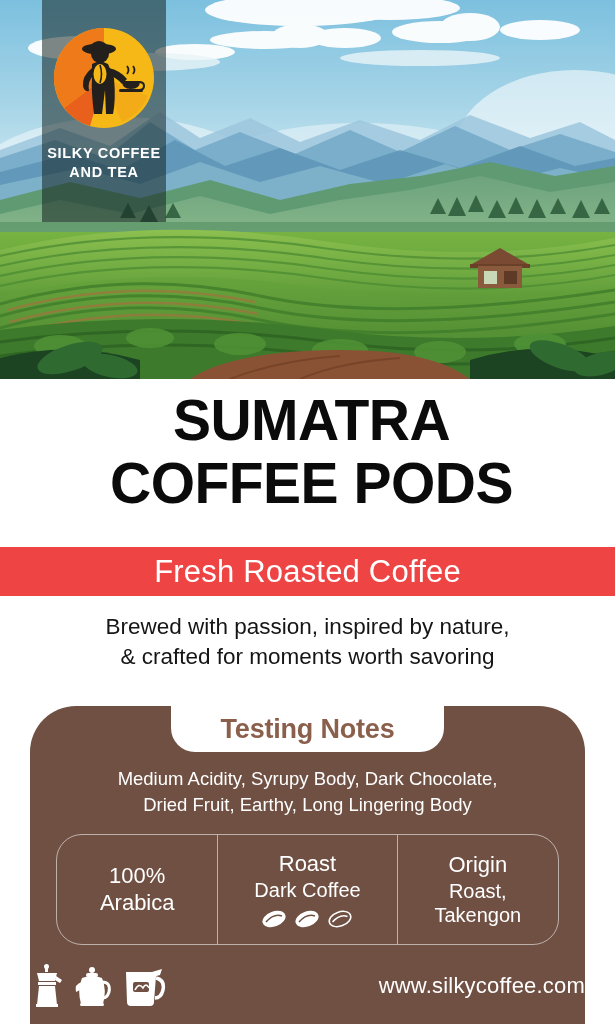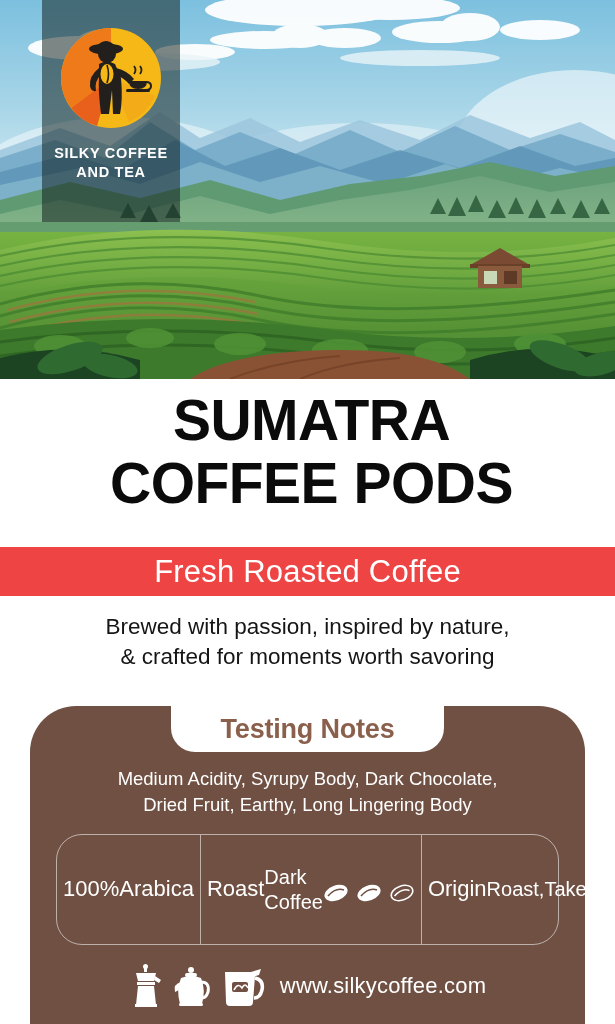--- a/index.html
+++ b/index.html
@@ -9,21 +9,21 @@
     -webkit-font-smoothing:antialiased;
   }
   .label{position:relative;width:615px;height:1024px;background:#ffffff;overflow:hidden;}
 
   
   .hero{position:absolute;left:0;top:0;width:615px;height:379px;overflow:hidden;}
   .hero svg{display:block;width:615px;height:379px;}
 
   
   .logo-panel{
-    position:absolute;left:42px;top:0;width:138px;height:222px;
+    position:absolute;left:42px;top:0;width:124px;height:222px;
     background:rgba(20,36,34,0.55);
     display:flex;flex-direction:column;align-items:center;
     box-sizing:border-box;padding-top:26px;
   }
   .logo-mark{width:104px;height:104px;display:block;}
   .logo-text{
     margin-top:14px;text-align:center;color:#ffffff;
     font-size:14.5px;font-weight:bold;line-height:1.32;letter-spacing:0.7px;
   }
 
@@ -74,39 +74,39 @@
     box-sizing:border-box;
   }
 
   
   .infobox{
     position:absolute;left:26px;top:128px;width:503px;height:111px;
     border:1.4px solid rgba(255,255,255,0.55);border-radius:26px;
     display:flex;box-sizing:border-box;
   }
   .cell{
-    flex:1;display:flex;flex-direction:row;align-items:center;
-    justify-content:center;color:#ffffff;
+    flex:1;display:flex;flex-direction:column;align-items:center;
+    justify-content:center;color:#ffffff;text-align:center;
     box-sizing:border-box;padding:4px 6px;
   }
   .cell.mid{
     flex:1.12;
     border-left:1.4px solid rgba(255,255,255,0.55);
     border-right:1.4px solid rgba(255,255,255,0.55);
   }
   .cell .big{font-size:22px;line-height:1.22;font-weight:normal;}
   .cell .lead{font-size:22px;line-height:1.22;font-weight:normal;}
   .cell .sub{font-size:20px;line-height:1.22;font-weight:normal;}
   .beans{display:flex;gap:7px;margin-top:7px;align-items:center;}
   .beans svg{display:block;}
 
   
   .footer{
     position:absolute;left:0;top:252px;width:555px;height:56px;
-    display:flex;align-items:center;justify-content:center;gap:3px;
+    display:flex;align-items:center;justify-content:space-between;gap:3px;
   }
   .vessels{display:flex;align-items:flex-end;gap:9px;}
   .vessels svg{display:block;}
   .url{color:#ffffff;font-size:22px;margin-left:12px;letter-spacing:0.2px;}
 </style>
 </head>
 <body>
 
 <div class="label">
 

